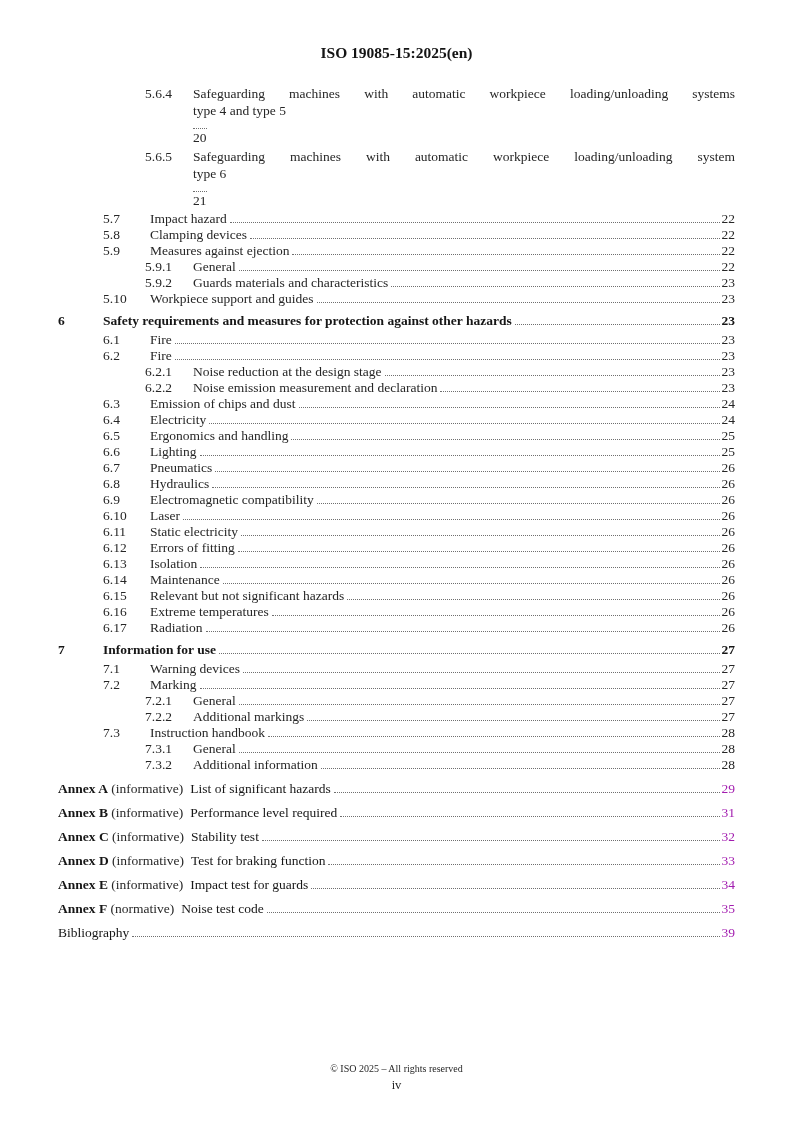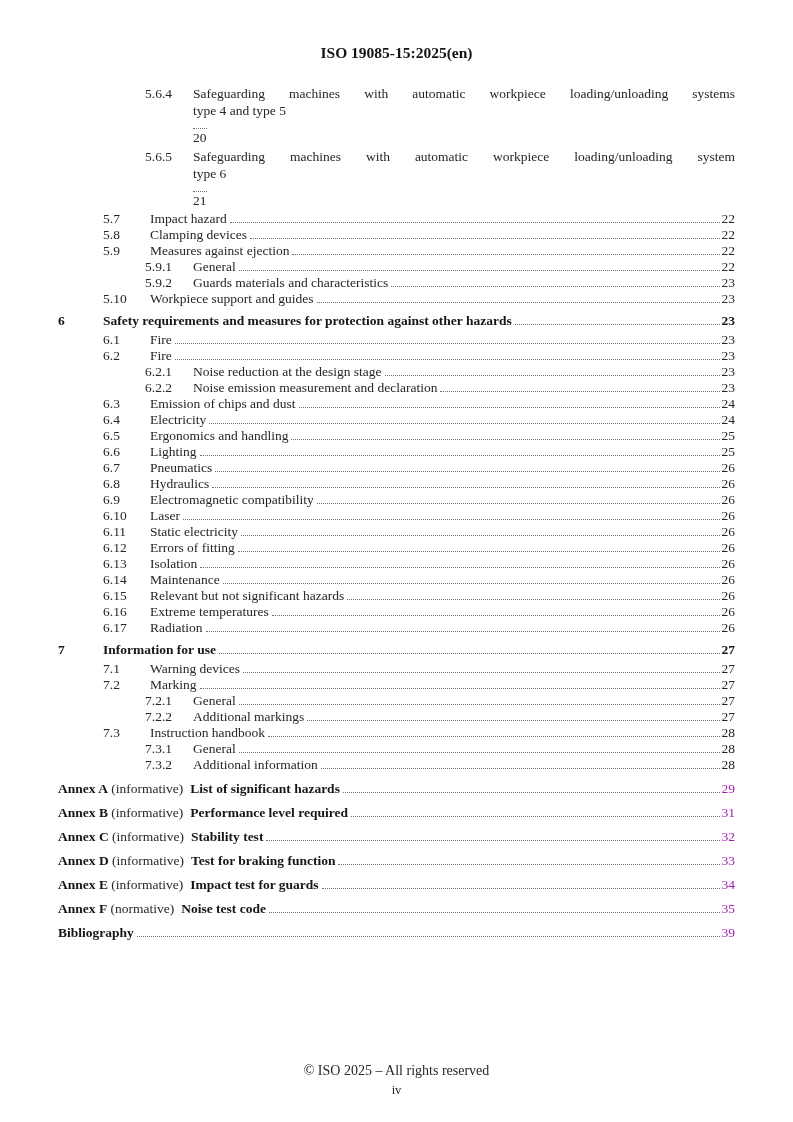--- a/index.html
+++ b/index.html
@@ -30,25 +30,25 @@
   .wrap2 { line-height: 17px; margin-bottom: 2px; flex-direction: column; }
   .wrap2 .cont { margin-left: 135px; }
   .leader {
     flex: 1 1 auto; min-width: 14px; height: 10px;
     border-bottom: 1px dotted #6f6f6f; margin: 0 2px 0 3px;
   }
   .pg { flex: none; text-align: right; }
   .annex { margin-top: 8px; }
   .annex .alabel { font-weight: 700; color: #161616; }
   .annex .aqual { font-weight: 400; white-space: pre; }
-  .annex .atitle { font-weight: 700; color: #161616; margin-left: 7px; }
+  .annex .atitle { font-weight: 400; color: #161616; margin-left: 7px; }
   .annex .pg { font-weight: 400; color: #a21caf; }
   .biblio .atitle { margin-left: 0; }
   .footer { position: absolute; left: 0; right: 0; top: 1063px; text-align: center; }
-  .copyright { font-size: 14px; color: #262626; }
+  .copyright { font-size: 10px; color: #262626; }
   .folio { font-size: 12.5px; color: #262626; margin-top: 4px; }
 </style>
 </head>
 <body>
 
 <div class="sheet">
   <div class="doc-header">ISO 19085-15:2025(en)</div>
   <div class="toc">
       <div class="row lv2 wrap1">
         <span class="num">5.6.4</span>

